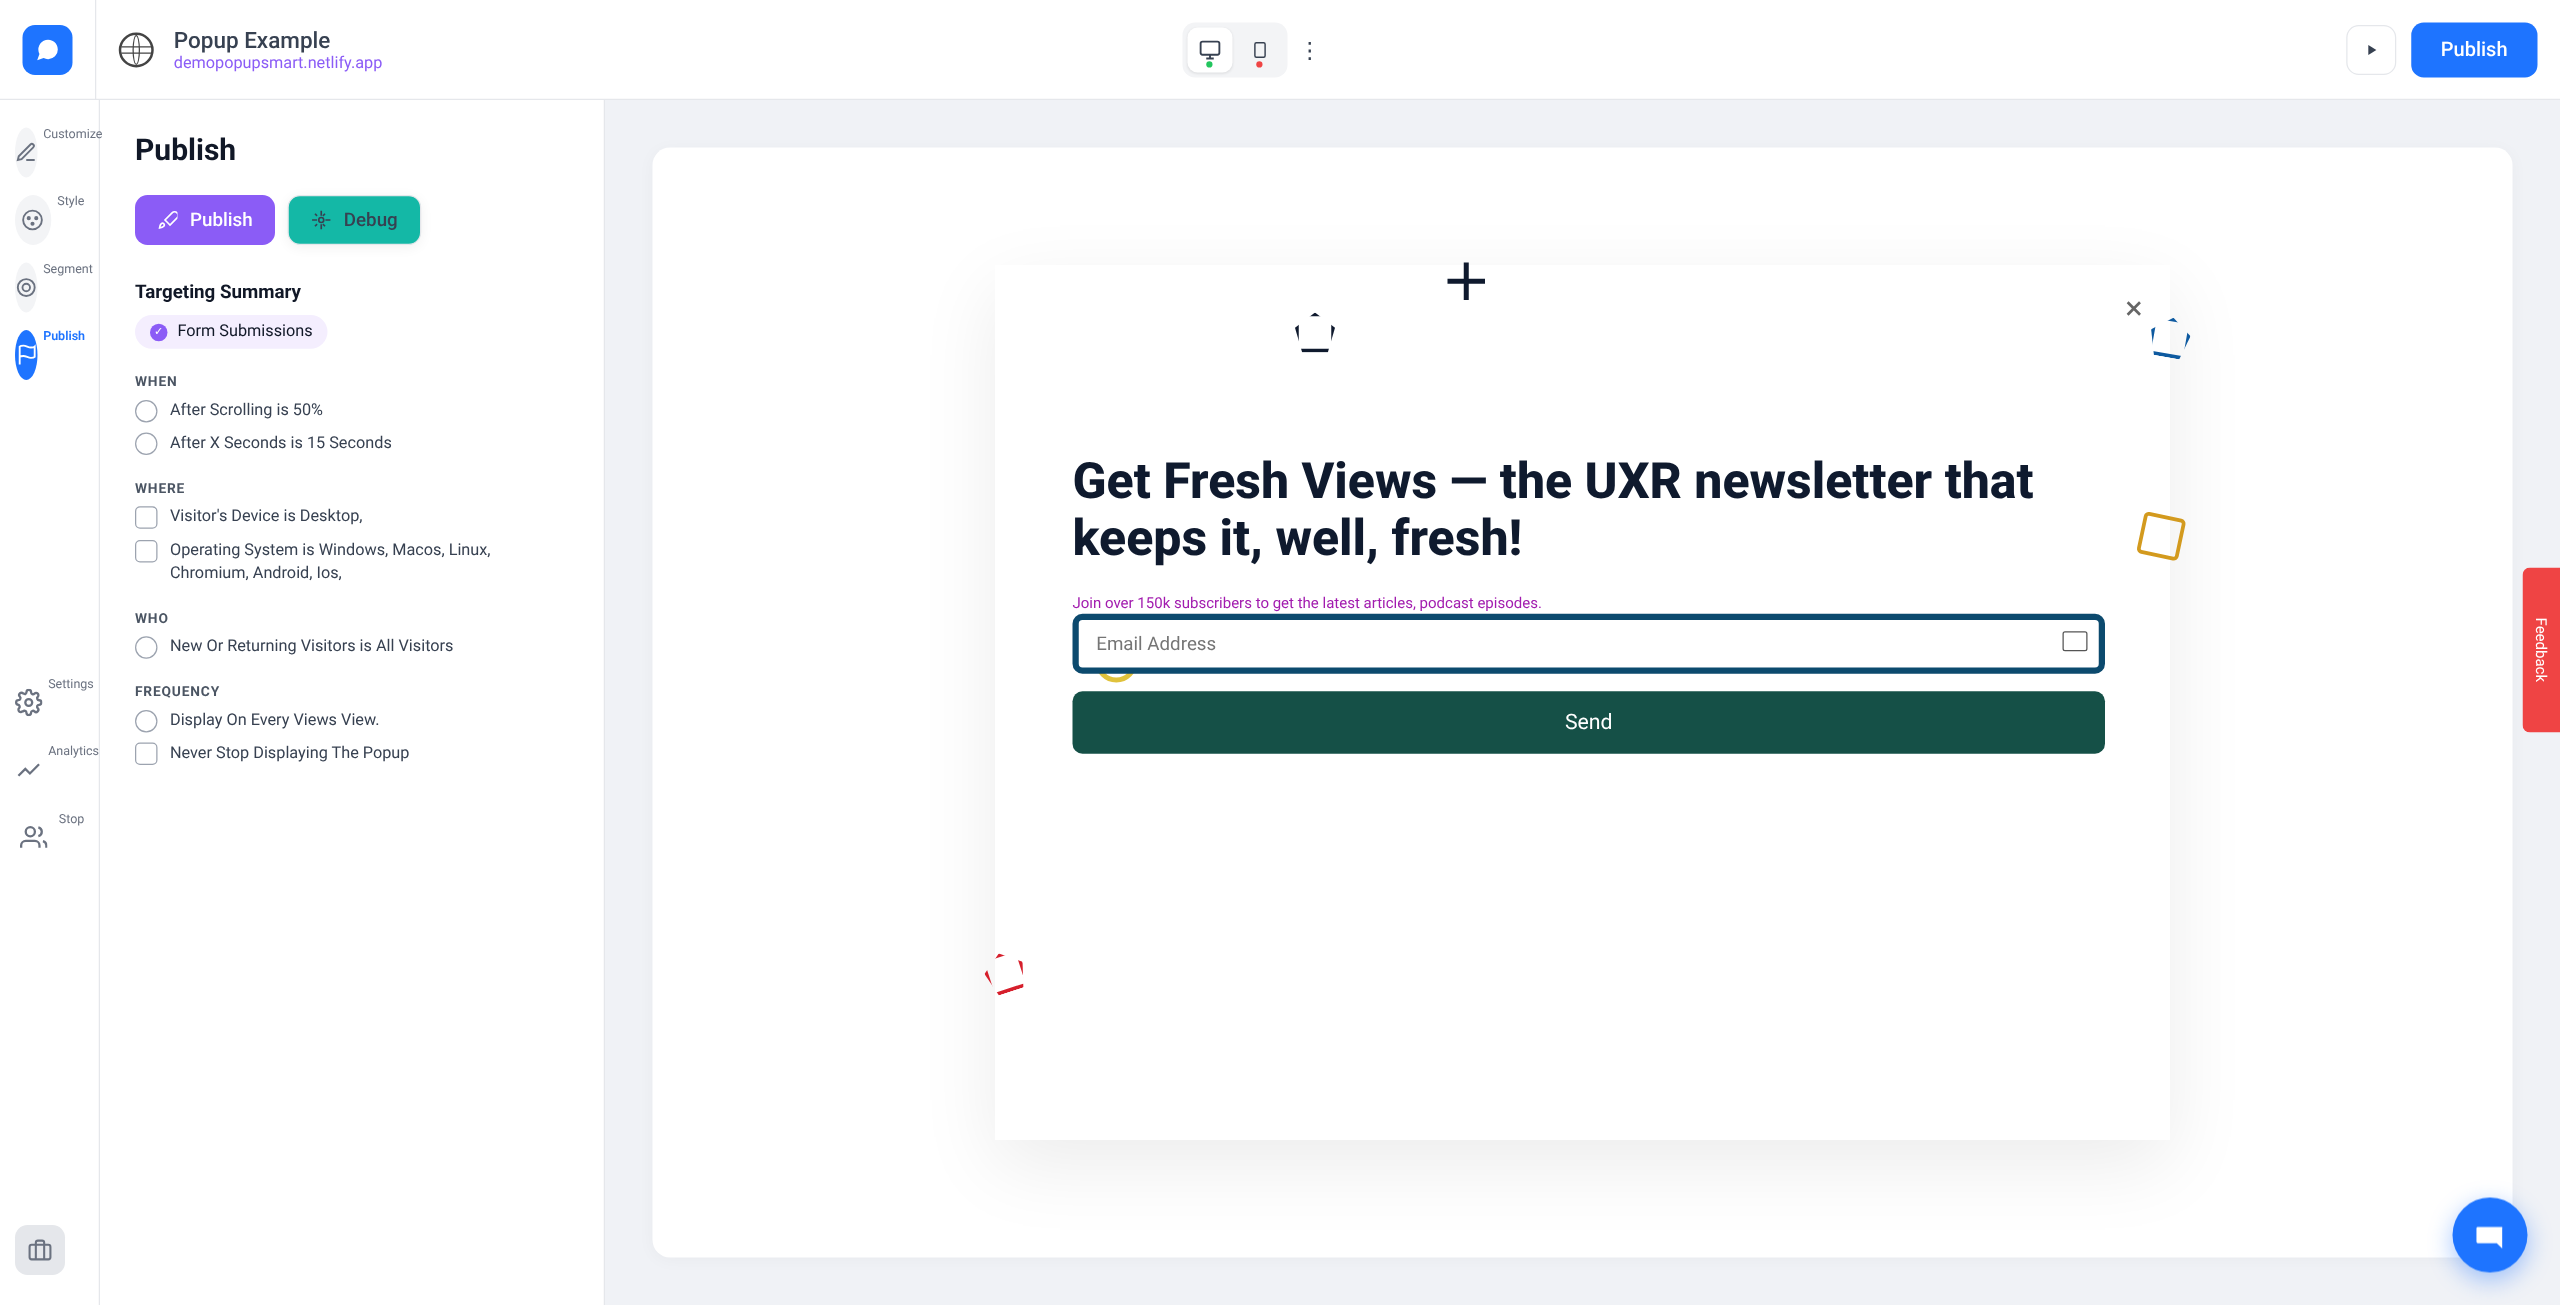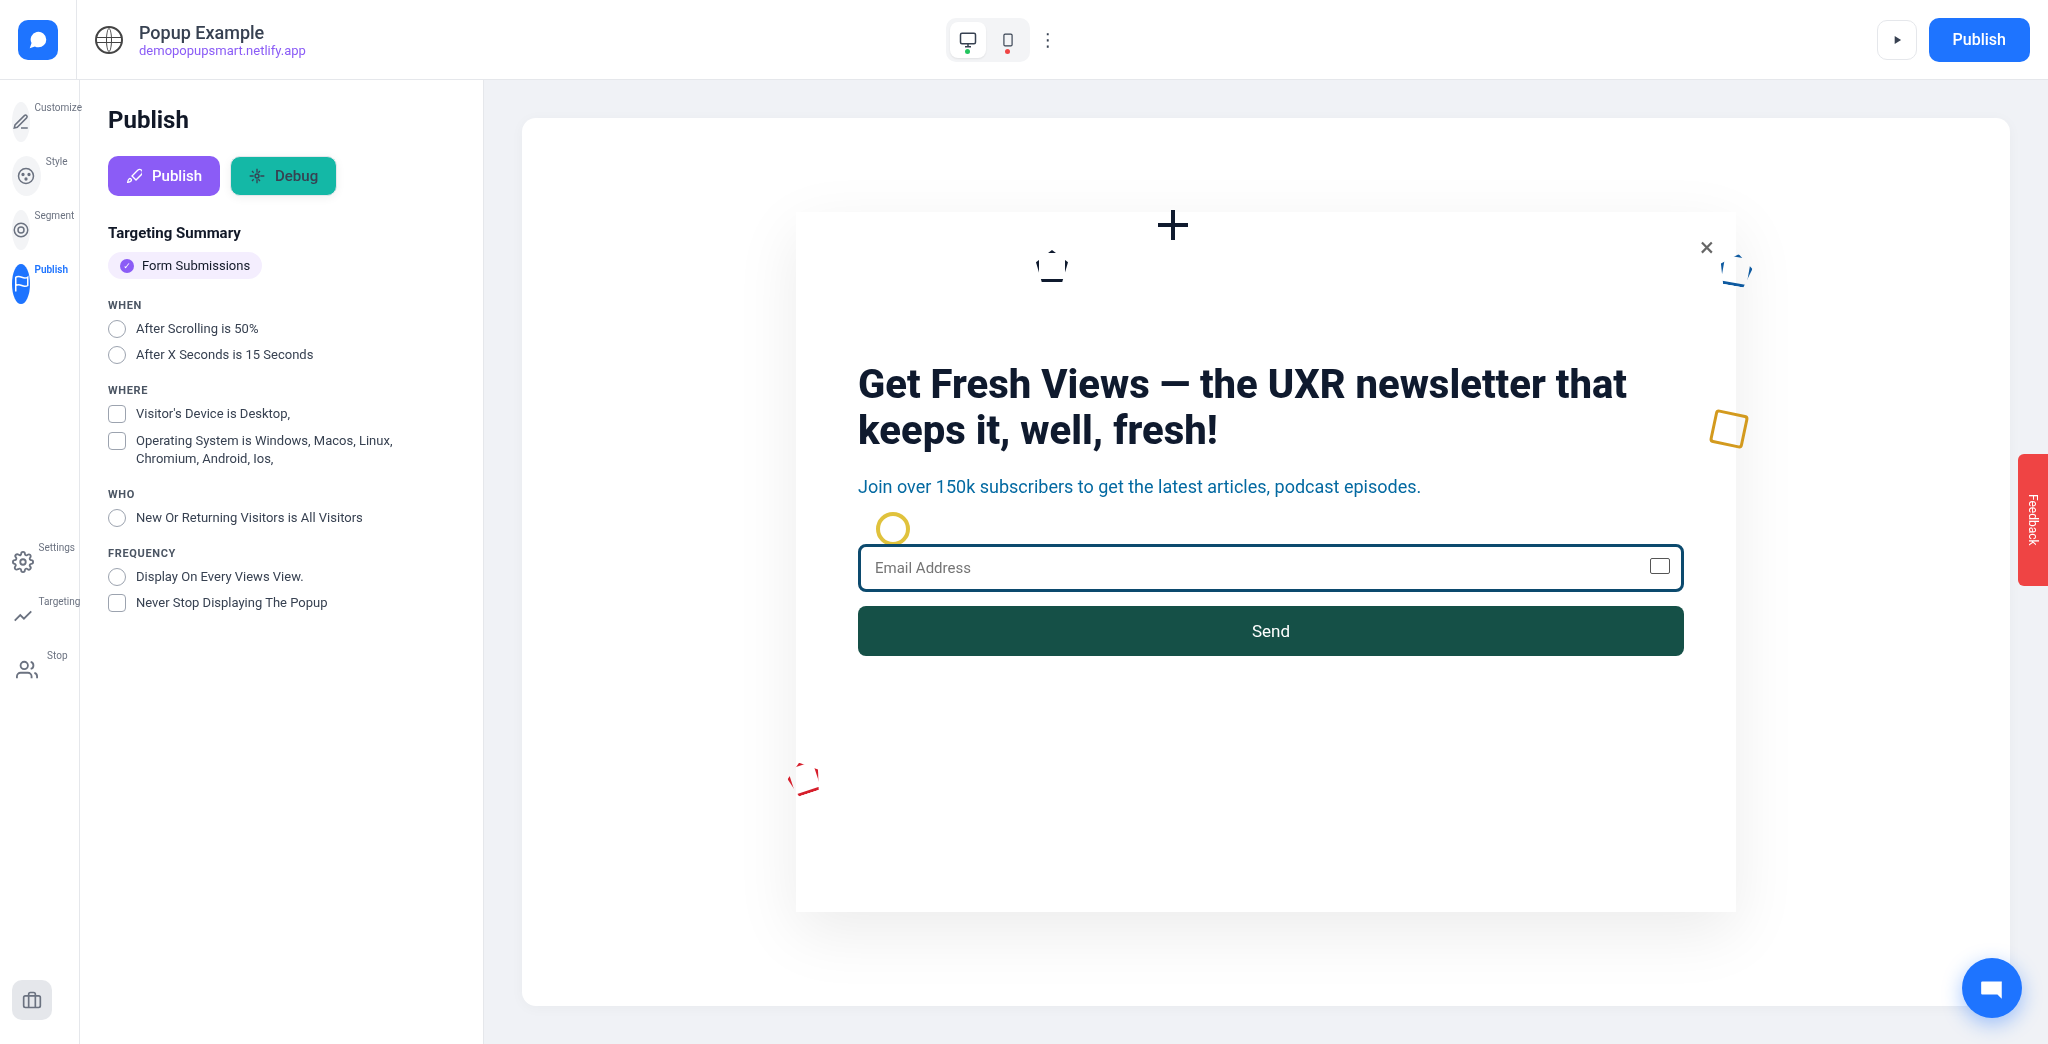--- a/index.html
+++ b/index.html
@@ -57,23 +57,23 @@
 
     
     .canvas { flex: 1; background: #f0f2f6; display: flex; align-items: flex-start; justify-content: center; padding: 38px; position: relative; }
     .stage { background: #fff; border-radius: 14px; width: 100%; height: 100%; display: flex; align-items: center; justify-content: center; box-shadow: 0 2px 14px rgba(0,0,0,.035); }
 
     
     .popup { width: 940px; height: 700px; background: #fff; display: flex; box-shadow: 0 20px 60px rgba(0,0,0,.08); position: relative; flex-direction: column; }
     .popup-close { position: absolute; top: 20px; right: 22px; font-size: 26px; color: #666; cursor: pointer; }
     .popup-left { flex: 1; padding: 60px 52px 54px 62px; display: flex; flex-direction: column; position: relative; }
     .popup-heading { font-size: 40px; font-weight: 800; color: #0f1a2e; line-height: 1.14; margin-bottom: 20px; }
-    .popup-body { font-size: 18px; color: #0369a1; line-height: 1.5; margin-bottom: 44px; }
+    .popup-body { font-size: 12px; color: #a21caf; line-height: 1.5; }
     .email-wrap { position: relative; margin-bottom: 14px; }
-    .email-input { width: 100%; height: 48px; border: 3px solid #0c4a6e; border-radius: 8px; padding: 0 68px 0 14px; font-size: 15px; }
+    .email-input { width: 100%; height: 48px; border: 5px solid #0c4a6e; border-radius: 8px; padding: 0 68px 0 14px; font-size: 15px; }
     .mail-icon { position: absolute; right: 14px; top: 14px; width: 20px; height: 16px; border: 1.7px solid #555; border-radius: 2px; }
     .mail-icon::after { content: ""; position: absolute; inset: -1px 0 auto 0; height: 9px; border-left: 1.7px solid #555; border-right: 1.7px solid #555; clip-path: polygon(0 0, 50% 100%, 100% 0); background: linear-gradient(#555,#555); top: 0; height: 1.7px; transform-origin: top; display:none; }
     .send-btn { width: 100%; height: 50px; background: #155047; color: #fff; border-radius: 8px; font-size: 17px; display: flex; align-items: center; justify-content: center; }
     .popup-right { width: 470px; background: #155047; position: relative; overflow: hidden; }
     .shape { position: absolute; }
     .pentagon { width: 32px; height: 32px; border: 3px solid #0f1a2e; clip-path: polygon(50% 0%, 100% 38%, 82% 100%, 18% 100%, 0% 38%); }
     .pentagon.red { border-color:#d61f2c; }
     .pentagon.blue { border-color:#0e5aa0; }
     .square { width: 34px; height: 34px; border: 3px solid #d39a1e; border-radius: 4px; }
     .ringY { width: 34px; height: 34px; border: 4px solid #e0c23c; border-radius: 50%; }
@@ -182,21 +182,21 @@
           </svg>
       </div>
       <span class="rail-label">Settings</span>
     </div>
     <div class="rail-item">
       <div class="rail-icon" style="background:transparent">
         <svg width="22" height="22" viewBox="0 0 24 24" fill="none" stroke="#6b7280" stroke-width="2">
             <polyline points="3 17 9 11 13 15 21 7"></polyline>
           </svg>
       </div>
-      <span class="rail-label">Targeting</span>
+      <span class="rail-label">Analytics</span>
     </div>
     <div class="rail-item">
       <div class="rail-icon" style="background:transparent">
         <svg width="22" height="22" viewBox="0 0 24 24" fill="none" stroke="#6b7280" stroke-width="2">
             <path d="M17 21v-2a4 4 0 00-4-4H5a4 4 0 00-4 4v2"></path>
             <circle cx="9" cy="7" r="4"></circle>
             <path d="M23 21v-2a4 4 0 00-3-3.87M16 3.13a4 4 0 010 7.75"></path>
           </svg>
       </div>
       <span class="rail-label">Stop</span>

